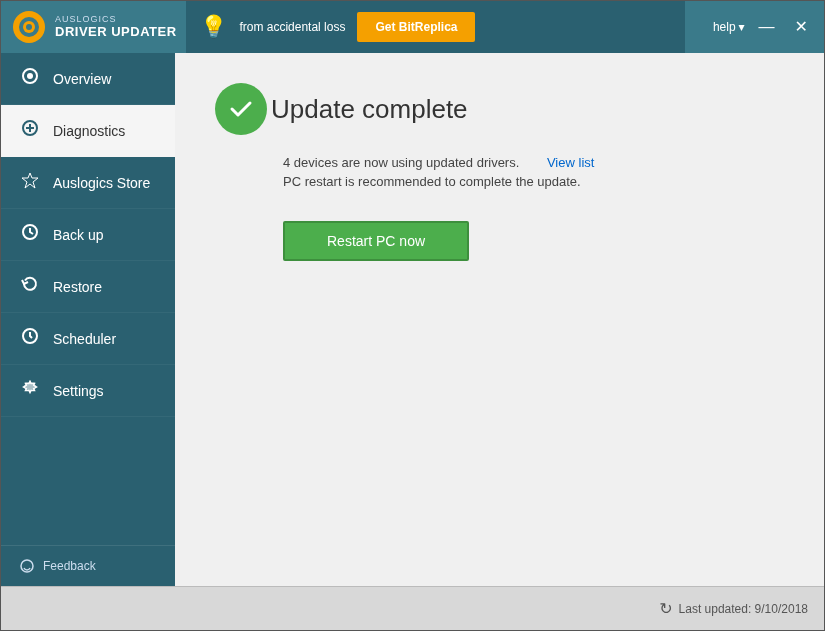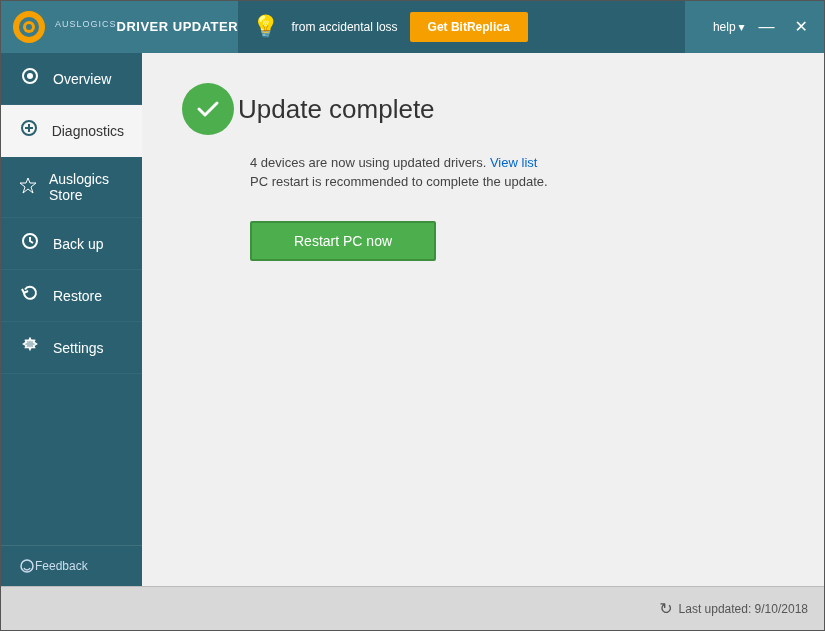--- a/index.html
+++ b/index.html
@@ -37,21 +37,21 @@
       min-width: 175px;
     }
 
     .logo-icon {
       width: 36px;
       height: 36px;
     }
 
     .logo-text {
       display: flex;
-      flex-direction: row;
+      flex-direction: column;
       line-height: 1.1;
     }
 
     .logo-text-top {
       font-size: 9px;
       color: #cde;
       letter-spacing: 1px;
       text-transform: uppercase;
     }
 
@@ -125,21 +125,21 @@
 
     
     .main-body {
       flex: 1;
       display: flex;
       overflow: hidden;
     }
 
     
     .sidebar {
-      width: 141px;
+      width: 174px;
       background: #2a6070;
       display: flex;
       flex-direction: column;
       flex-shrink: 0;
     }
 
     .nav-item {
       display: flex;
       align-items: center;
       gap: 12px;
@@ -156,20 +156,21 @@
       font-size: 18px;
       width: 22px;
       text-align: center;
     }
 
     .sidebar-footer {
       margin-top: auto;
       padding: 12px 18px;
       display: flex;
       align-items: center;
+      gap: 8px;
       color: #cde;
       font-size: 12px;
       cursor: pointer;
       border-top: 1px solid rgba(255,255,255,0.1);
     }
 
     
     .content {
       flex: 1;
       background: #f0f0f0;
@@ -214,20 +215,21 @@
 
     .update-info p {
       font-size: 13px;
       color: #444;
       margin-bottom: 4px;
     }
 
     .update-info a {
       color: #0066cc;
       text-decoration: none;
+      margin-left: 24px;
     }
 
     .action-buttons {
       margin-left: 68px;
       display: flex;
       gap: 20px;
     }
 
     .btn-restart {
       background: #4cae4c;
@@ -359,20 +361,29 @@
       <div class="nav-item">
         <span class="nav-icon">
           <svg width="18" height="18" viewBox="0 0 18 18" fill="none" stroke="currentColor" stroke-width="2">
               <path d="M3 9a6 6 0 1 0 1-3.5"></path>
               <polyline points="1,5 3,9 7,7"></polyline>
             </svg>
         </span>
         <span>Restore</span>
       </div>
 
+      <div class="nav-item">
+        <span class="nav-icon">
+          <svg width="18" height="18" viewBox="0 0 18 18" fill="none" stroke="currentColor" stroke-width="2">
+              <circle cx="9" cy="9" r="7"></circle>
+              <path d="M9 5v4l2 2"></path>
+            </svg>
+        </span>
+        <span>Scheduler</span>
+      </div>
 
       <div class="nav-item">
         <span class="nav-icon">
           <svg width="18" height="18" viewBox="0 0 18 18" fill="currentColor">
               <path d="M9 6a3 3 0 1 0 0 6 3 3 0 0 0 0-6zm0 2a1 1 0 1 1 0 2 1 1 0 0 1 0-2zm0-7l-1.5 2.5H4l1 2-2.5 1.5 2.5 1.5-1 2h3.5L9 13l1.5-2.5H14l-1-2 2.5-1.5L13 5.5l1-2h-3.5z" opacity="0.6"></path>
               <path fill="none" stroke="currentColor" stroke-width="1.5" d="M9 2.5l-1 2H4.5l.8 1.8L2.5 8l2.8 1.7-.8 1.8H8l1 2 1-2h3.5l-.8-1.8L15.5 8l-2.8-1.7.8-1.8H10z"></path>
             </svg>
         </span>
         <span>Settings</span>
       </div>

